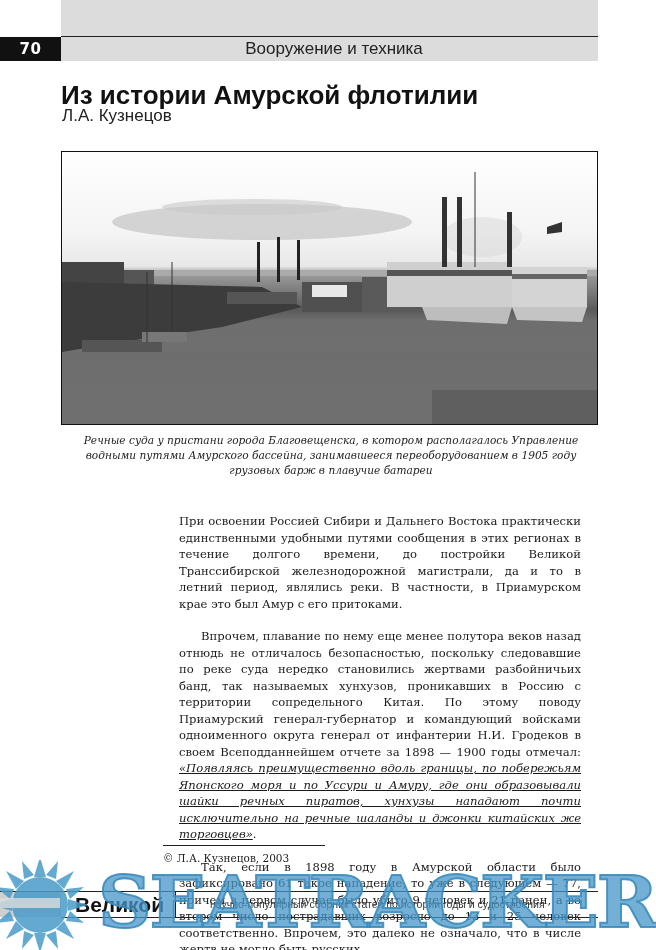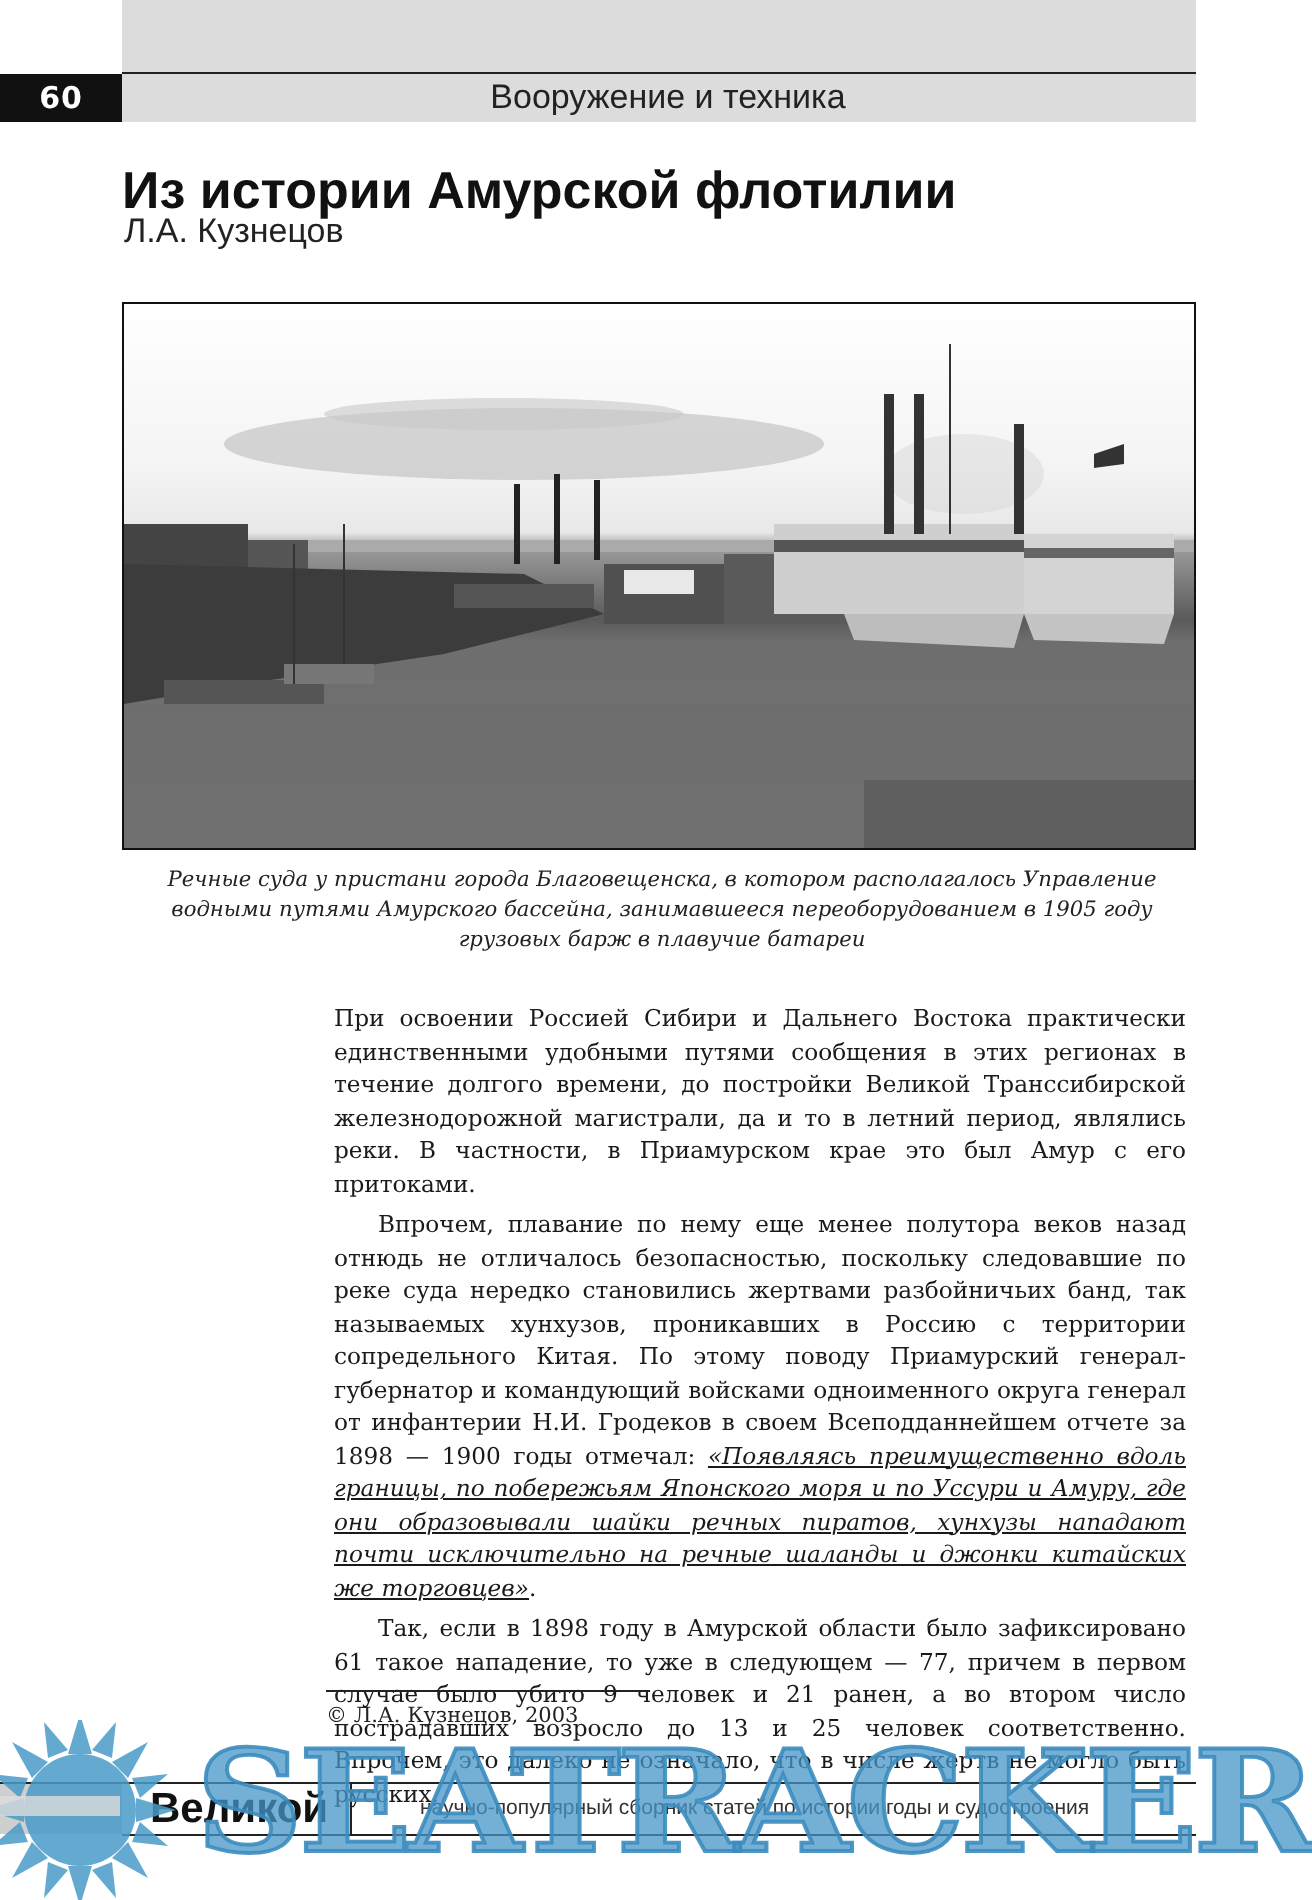--- a/index.html
+++ b/index.html
@@ -15,21 +15,21 @@
   .article-title { position: absolute; left: 61px; top: 80px; font-family: "Liberation Sans", sans-serif; font-weight: bold; font-size: 26px; color: #111; margin: 0; }
   .author { position: absolute; left: 62px; top: 106px; font-family: "Liberation Sans", sans-serif; font-size: 17px; color: #222; }
 
   .photo { position: absolute; left: 61px; top: 151px; width: 535px; height: 272px; border: 1.5px solid #111; overflow: hidden;
            background: linear-gradient(#ffffff 0%, #f4f4f4 30%, #e8e8e8 42%, #9a9a9a 45%, #5a5a5a 58%, #6e6e6e 62%, #727272 100%); }
   .photo svg { position: absolute; left: 0; top: 0; }
 
   .caption { position: absolute; left: 61px; top: 433px; width: 540px; font-family: "DejaVu Serif", serif; font-style: italic; font-size: 10.6px; line-height: 15px; color: #222; text-align: center; }
 
   .body-text { position: absolute; left: 163px; top: 497px; width: 434px; font-family: "DejaVu Serif", serif; font-size: 11.6px; line-height: 16.5px; color: #1a1a1a; text-align: justify; }
-  .body-text p { margin: 4px; text-indent: 22px; }
+  .body-text p { margin: 16px; text-indent: 22px; }
   .body-text p.first { text-indent: 0; }
   .body-text em { font-style: italic; text-decoration: underline; }
 
   .fn-rule { position: absolute; left: 163px; top: 845px; width: 162px; height: 1px; background: #222; }
   .copyright { position: absolute; left: 163px; top: 852px; font-family: "DejaVu Serif", serif; font-size: 10.5px; color: #222; }
 
   .footer-rule-top { position: absolute; left: 0; top: 891px; width: 598px; height: 1px; background: #222; }
   .footer-rule-bot { position: absolute; left: 61px; top: 917px; width: 537px; height: 1px; background: #222; }
   .footer-gray { position: absolute; left: 0; top: 892px; width: 61px; height: 25px; background: #cfcfcf; }
   .footer-logo { position: absolute; left: 75px; top: 893px; font-family: "Liberation Sans", sans-serif; font-weight: bold; font-size: 21px; color: #111; }
@@ -38,21 +38,21 @@
 
   .watermark { position: absolute; left: 0; top: 860px; width: 656px; height: 90px; pointer-events: none; }
   .wm-text { position: absolute; left: 98px; top: 865px; font-family: "DejaVu Serif", serif; font-weight: bold; font-size: 74px; letter-spacing: -2px;
              color: rgba(70,150,200,0.75); -webkit-text-stroke: 2px rgba(60,140,190,0.9); line-height: 1; white-space: nowrap; transform: scaleY(0.95); }
 </style>
 </head>
 <body>
 
 <div class="header-box"></div>
 <div class="header-rule"></div>
-<div class="page-num">60</div>
+<div class="page-num">70</div>
 <div class="section-title">Вооружение и техника</div>
 
 <h1 class="article-title">Из истории Амурской флотилии</h1>
 <div class="author">Л.А. Кузнецов</div>
 
 <div class="photo">
   <svg width="535" height="272" viewBox="0 0 535 272">
 
     <ellipse cx="200" cy="70" rx="150" ry="18" fill="#bdbdbd" opacity="0.6"></ellipse>
     <ellipse cx="190" cy="55" rx="90" ry="8" fill="#c8c8c8" opacity="0.6"></ellipse>

